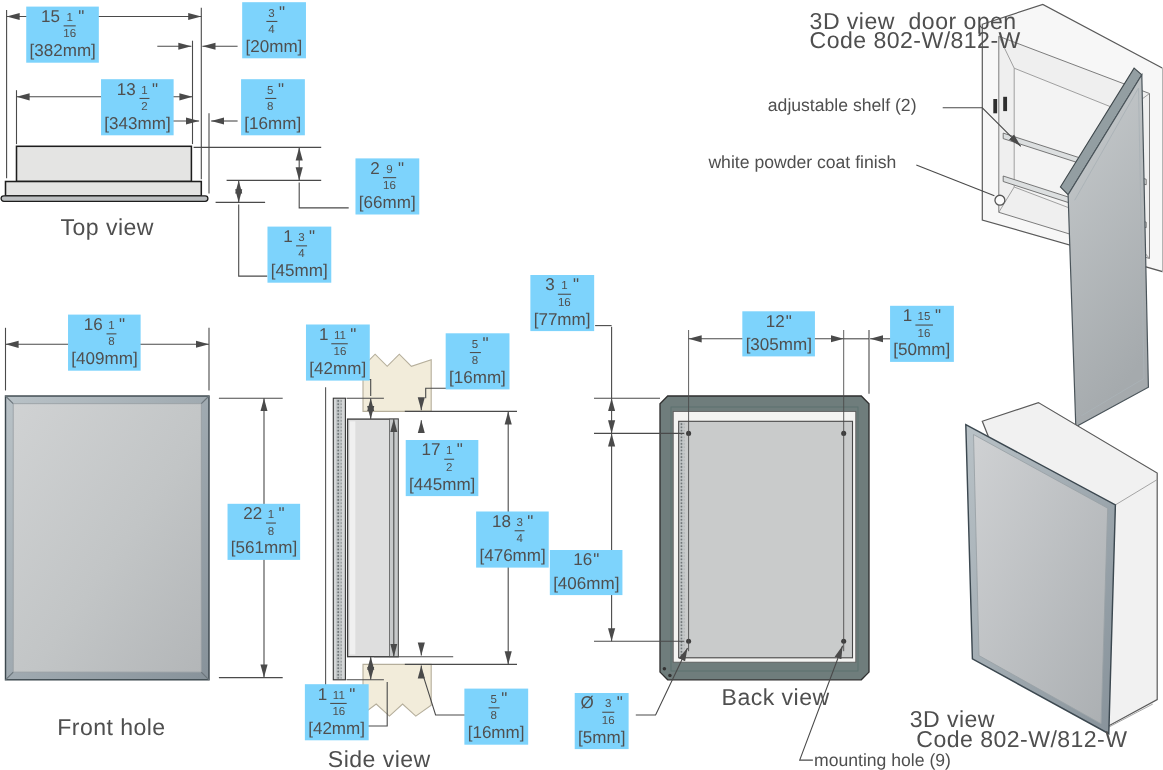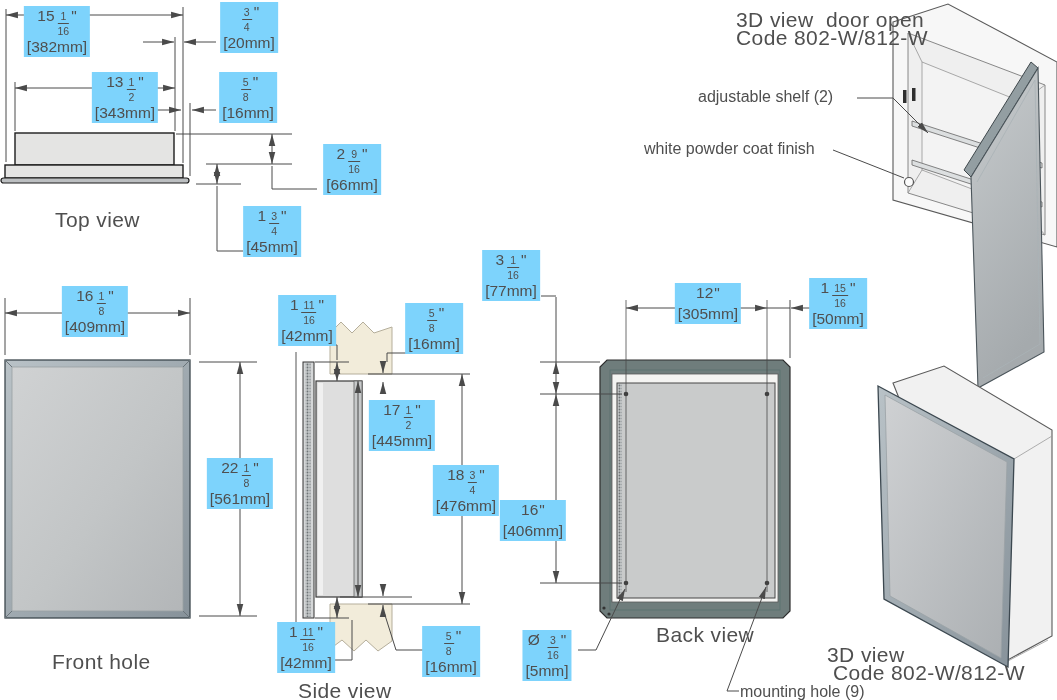--- a/index.html
+++ b/index.html
@@ -299,21 +299,21 @@
   <div class="mm">[406mm]</div>
 </div>
 <div class="dim" style="left:547px;top:630px">
   <div class="in"><span>Ø </span><span class="fr">
           <i class="nu">3</i>
           <i class="de">16</i>
         </span><span class="q">"</span></div>
   <div class="mm">[5mm]</div>
 </div>
 
-<div class="vlabel" style="left:55px;top:208px">Top view</div>
+<div class="vlabel" style="left:55px;top:196px">Top view</div>
 <div class="vlabel" style="left:52px;top:650px">Front hole</div>
 <div class="vlabel" style="left:298px;top:679px">Side view</div>
 <div class="vlabel" style="left:656px;top:623px">Back view</div>
 <div class="vlabel" style="left:736px;top:8px">3D view  door open</div>
 <div class="vlabel" style="left:736px;top:26px">Code 802-W/812-W</div>
 <div class="vlabel" style="left:827px;top:643px">3D view</div>
 <div class="vlabel" style="left:833px;top:661px">Code 802-W/812-W</div>
 <div class="callout" style="left:698px;top:88px">adjustable shelf (2)</div>
 <div class="callout" style="left:644px;top:140px">white powder coat finish</div>
 <div class="callout" style="left:740px;top:683px">mounting hole (9)</div>

